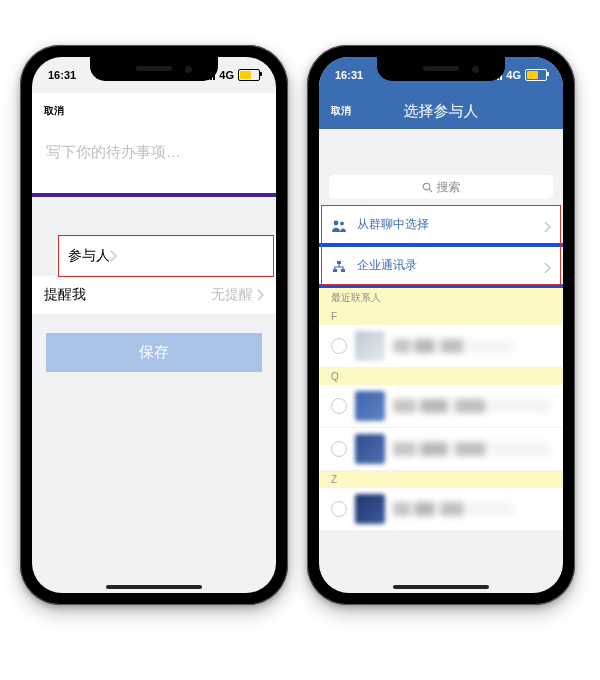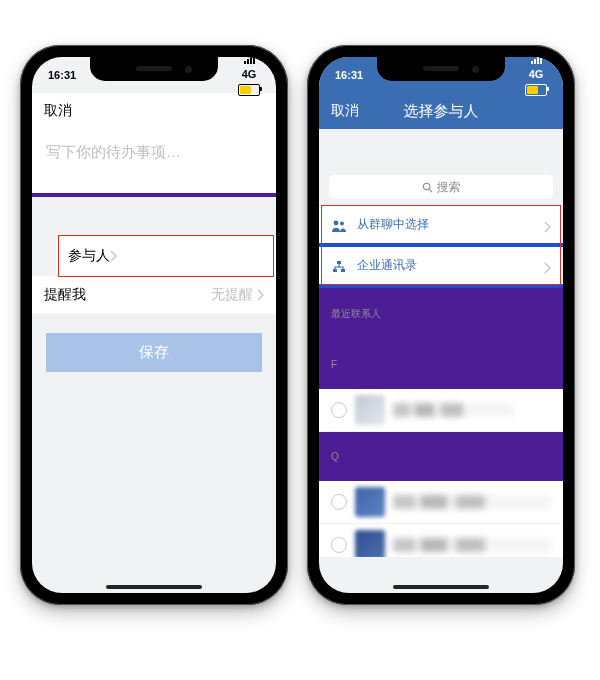--- a/index.html
+++ b/index.html
@@ -7,52 +7,52 @@
   .phone{position:absolute;width:268px;height:560px;border-radius:40px;background:#000;box-shadow:0 0 0 1px #555 inset,0 8px 18px rgba(0,0,0,.25),0 2px 6px rgba(0,0,0,.25);}
   .phone-left{left:20px;top:45px;}
   .phone-right{left:307px;top:45px;}
   .screen{position:absolute;left:12px;right:12px;top:12px;bottom:12px;border-radius:30px;overflow:hidden;background:#f5f5f7;}
   .notch{position:absolute;top:0;left:50%;transform:translateX(-50%);width:128px;height:24px;background:#000;border-bottom-left-radius:15px;border-bottom-right-radius:15px;z-index:50;}
   .notch-inner{position:absolute;right:26px;top:9px;width:7px;height:7px;border-radius:50%;background:#1a1a1a;}
   .notch-speaker{position:absolute;left:50%;top:9px;transform:translateX(-50%);width:36px;height:5px;border-radius:3px;background:#1a1a1a;}
   .status{position:absolute;top:0;left:0;right:0;height:36px;display:flex;align-items:center;justify-content:space-between;padding:0 16px;font-size:11px;font-weight:600;z-index:40;}
   .status.light{color:#000;}
   .status.dark{color:#fff;}
-  .status-right{display:flex;align-items:center;gap:4px;flex-direction:column;}
+  .status-right{display:flex;align-items:center;gap:4px;}
   .sig{display:flex;align-items:flex-end;gap:1px;}
   .sig b{display:inline-block;width:2px;background:currentColor;}
   .sig b:nth-child(1){height:3px;}
   .sig b:nth-child(2){height:5px;}
   .sig b:nth-child(3){height:7px;}
   .sig b:nth-child(4){height:9px;}
   .battery{width:20px;height:10px;border:1px solid currentColor;border-radius:2px;position:relative;}
   .battery:after{content:"";position:absolute;right:-3px;top:2px;width:2px;height:4px;background:currentColor;border-radius:0 1px 1px 0;}
   .battery .fill{position:absolute;left:1px;top:1px;bottom:1px;width:55%;border-radius:1px;}
   .nav{position:absolute;top:36px;left:0;right:0;height:36px;display:flex;align-items:center;padding:0 12px;}
-  .nav-left{font-size:14px;}
+  .nav-left{font-size:10px;font-weight:bold;}
   .nav-title{position:absolute;left:50%;transform:translateX(-50%);font-size:15px;font-weight:500;}
   .nav.light{background:#fff;color:#000;border-bottom:1px solid #e5e5e5;}
   .nav.dark{background:#3b6db3;color:#fff;}
   .content{position:absolute;top:72px;left:0;right:0;bottom:0;overflow:hidden;}
   .todo-input{background:#fff;padding:14px 14px 31px;border-bottom:4px solid #4c1d95;}
   .placeholder{color:#bfbfbf;font-size:15px;}
   .cell{background:#fff;display:flex;align-items:center;padding:10px 12px;font-size:14px;border-bottom:1px solid #eee;}
   .cell .label{flex:0 0 auto;color:#000;}
   .cell .value{flex:1;text-align:right;color:#bfbfbf;padding-right:4px;}
   .cell .chev{color:#c7c7cc;}
   .chev svg{display:block;}
   .spacer{height:40px;background:#f1f2f4;}
   .btn-save{margin:18px 14px;background:#a8c2e8;color:#fff;text-align:center;padding:10px 0;border-radius:0;font-size:15px;}
   .red-box{position:absolute;border:1.5px solid #d93025;pointer-events:none;z-index:30;}
   .search-bar{background:#f1f2f4;padding:6px 10px;border-bottom:1px solid #e5e5e5;margin-top:40px;}
   .search-inner{background:#fff;border-radius:5px;height:24px;display:flex;align-items:center;justify-content:center;color:#8e8e93;font-size:12px;gap:4px;}
   .bluecell{background:#fff;display:flex;align-items:flex-end;padding:10px 12px;font-size:12px;border-bottom:4px solid #1d4ed8;}
   .bluecell .icn{width:18px;display:flex;align-items:center;color:#3b6db3;margin-right:8px;}
   .bluecell .label{flex:1;color:#3b6db3;}
-  .section-hdr{background:#4c1d95;padding:19px 12px;font-size:10px;color:#8e8e93;}
+  .section-hdr{background:#fef9c3;padding:3px 12px;font-size:10px;color:#8e8e93;}
   .contact{display:flex;align-items:center;background:#fff;padding:6px 12px;border-bottom:1px solid #f2f2f2;gap:8px;}
   .radio{width:14px;height:14px;border:1px solid #ccc;border-radius:50%;flex:0 0 auto;}
   .avatar{width:30px;height:30px;border-radius:3px;flex:0 0 auto;}
   .blur{flex:1;height:14px;filter:blur(3px);background:linear-gradient(90deg,#c6c6c6 0 14%,#eee 14% 18%,#b8b8b8 18% 34%,#f0f0f0 34% 40%,#c0c0c0 40% 58%,#f5f5f5 58% 100%);border-radius:2px;}
   .blur.short{max-width:55%;}
   .bottom-bar{position:absolute;bottom:0;left:0;right:0;height:36px;background:#fff;border-top:1px solid #e5e5e5;display:flex;align-items:center;justify-content:flex-end;padding:0 14px;color:#3b6db3;font-size:14px;}
   .home-ind{position:absolute;bottom:4px;left:50%;transform:translateX(-50%);width:96px;height:4px;border-radius:2px;background:#000;opacity:.85;z-index:60;}
 </style>
 </head>
 <body>

